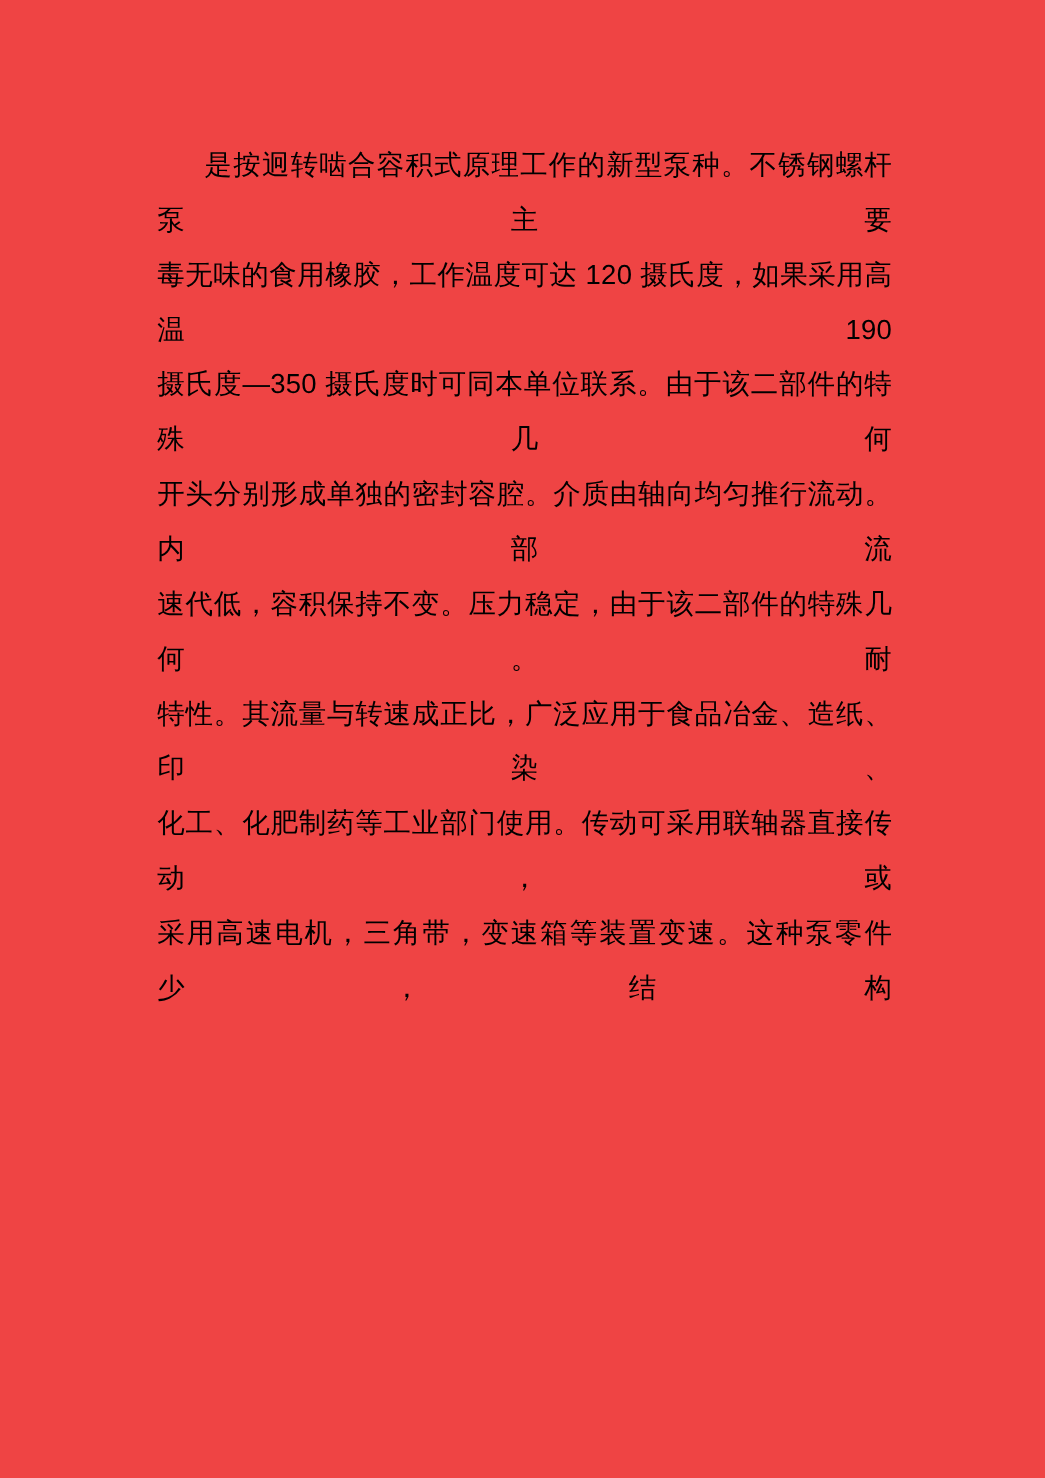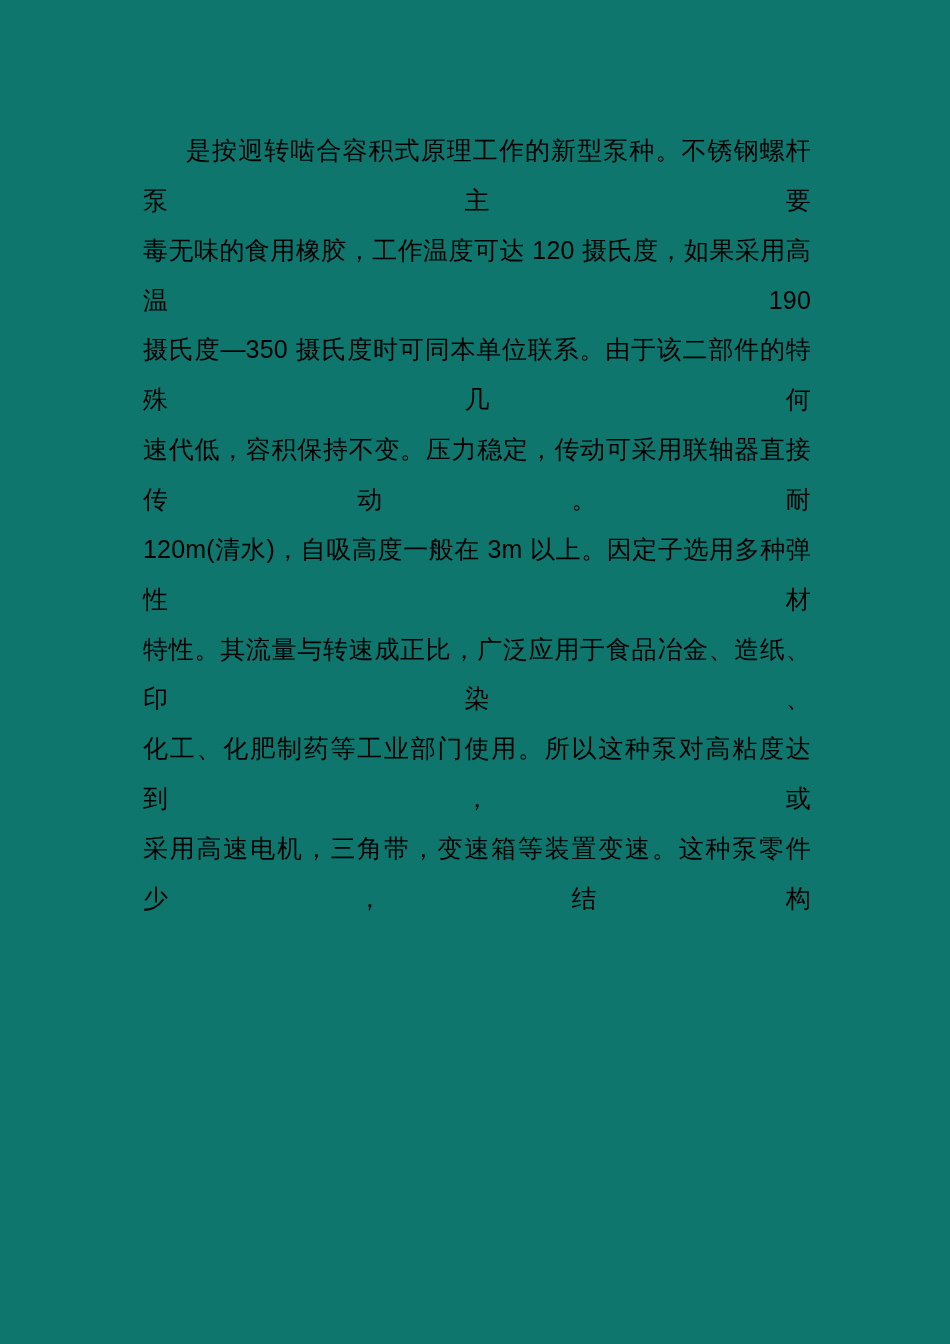--- a/index.html
+++ b/index.html
@@ -4,21 +4,21 @@
 <style>
   html, body {
     margin: 0;
     padding: 0;
     background: #ffffff;
   }
   .page {
     position: relative;
     width: 950px;
     height: 1344px;
-    background: #0f766e;
+    background: #ef4444;
     overflow: hidden;
     font-family: "Liberation Sans", "DejaVu Sans", sans-serif;
   }
   .doc-body {
     position: absolute;
     left: 143px;
     top: 126px;
     width: 668px;
     color: #000000;
     font-size: 25px;
@@ -40,19 +40,19 @@
   }
 </style>
 </head>
 <body>
 
 <div class="page">
   <div class="doc-body">
       <div class="line indent stretch">是按迥转啮合容积式原理工作的新型泵种。不锈钢螺杆泵主要</div>
       <div class="line stretch">毒无味的食用橡胶，工作温度可达 120 摄氏度，如果采用高温 190</div>
       <div class="line stretch">摄氏度—350 摄氏度时可同本单位联系。由于该二部件的特殊几何</div>
-      <div class="line stretch">速代低，容积保持不变。压力稳定，传动可采用联轴器直接传动。耐</div>
-      <div class="line stretch">120m(清水)，自吸高度一般在 3m 以上。因定子选用多种弹性材</div>
+      <div class="line stretch">开头分别形成单独的密封容腔。介质由轴向均匀推行流动。内部流</div>
+      <div class="line stretch">速代低，容积保持不变。压力稳定，由于该二部件的特殊几何。耐</div>
       <div class="line stretch">特性。其流量与转速成正比，广泛应用于食品冶金、造纸、印染、</div>
-      <div class="line stretch">化工、化肥制药等工业部门使用。所以这种泵对高粘度达到，或</div>
+      <div class="line stretch">化工、化肥制药等工业部门使用。传动可采用联轴器直接传动，或</div>
       <div class="line stretch">采用高速电机，三角带，变速箱等装置变速。这种泵零件少，结构</div>
     </div>
 </div>
 
 </body></html>

